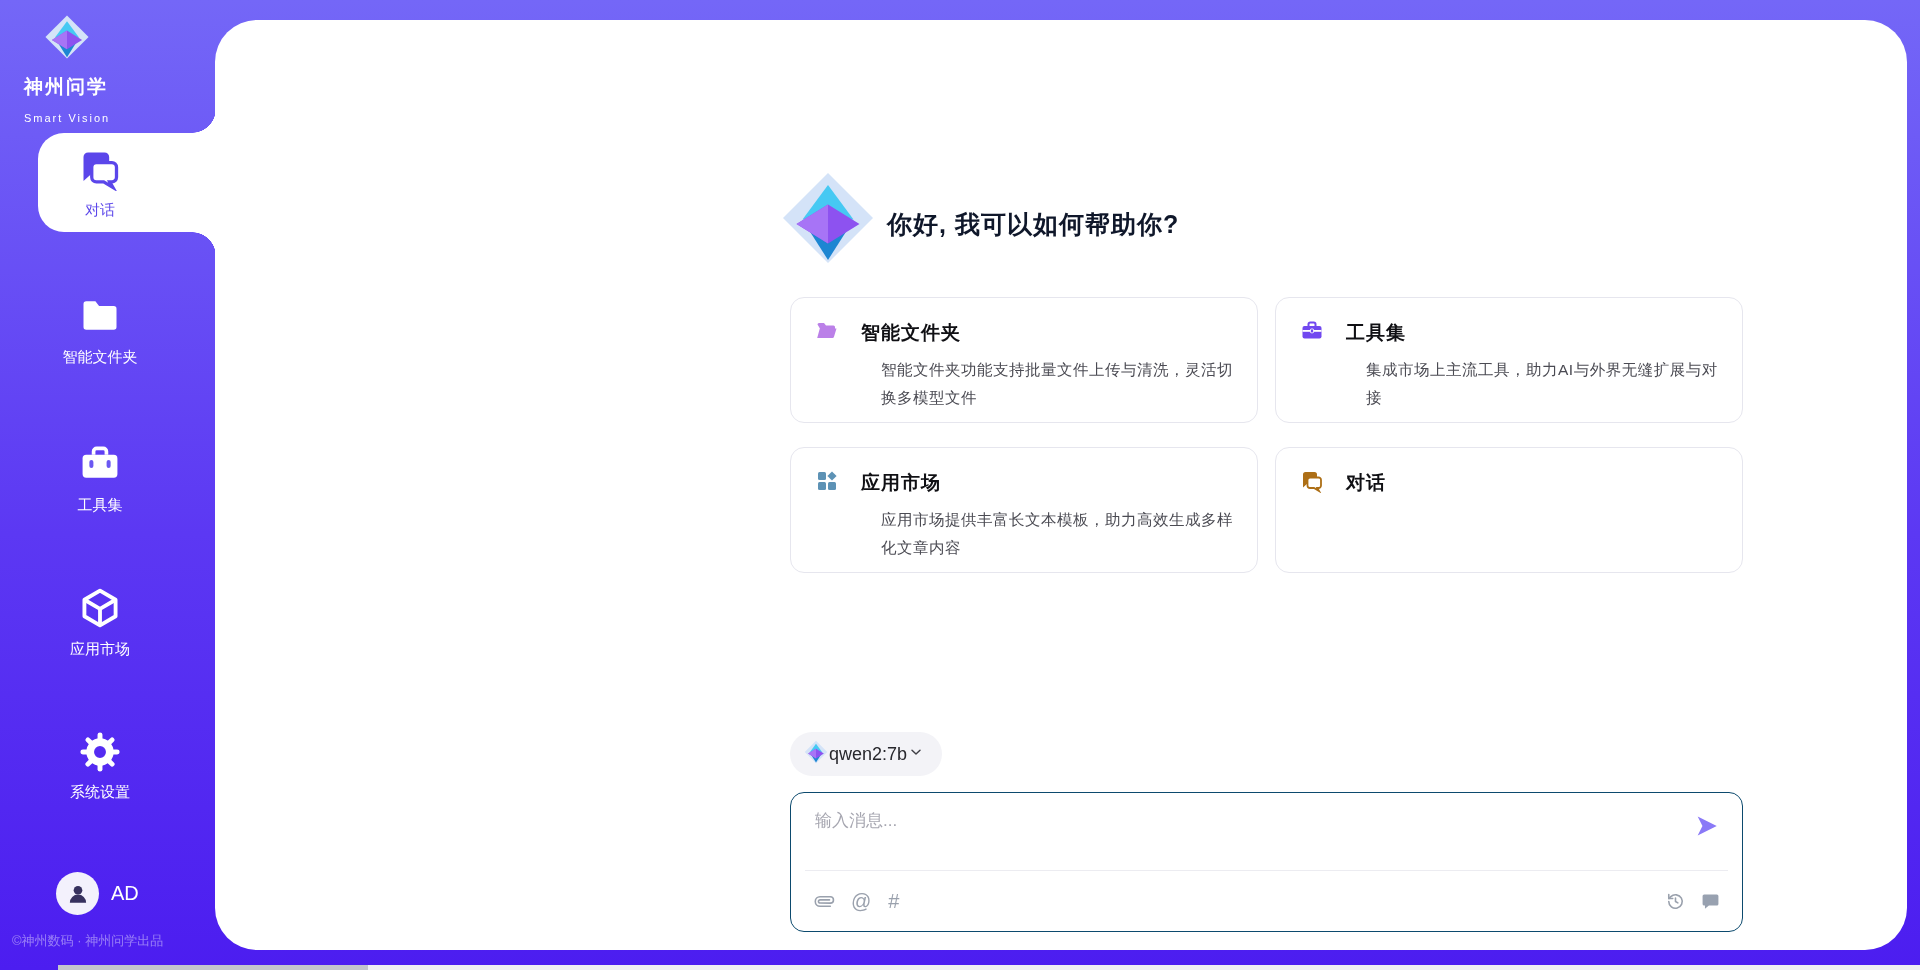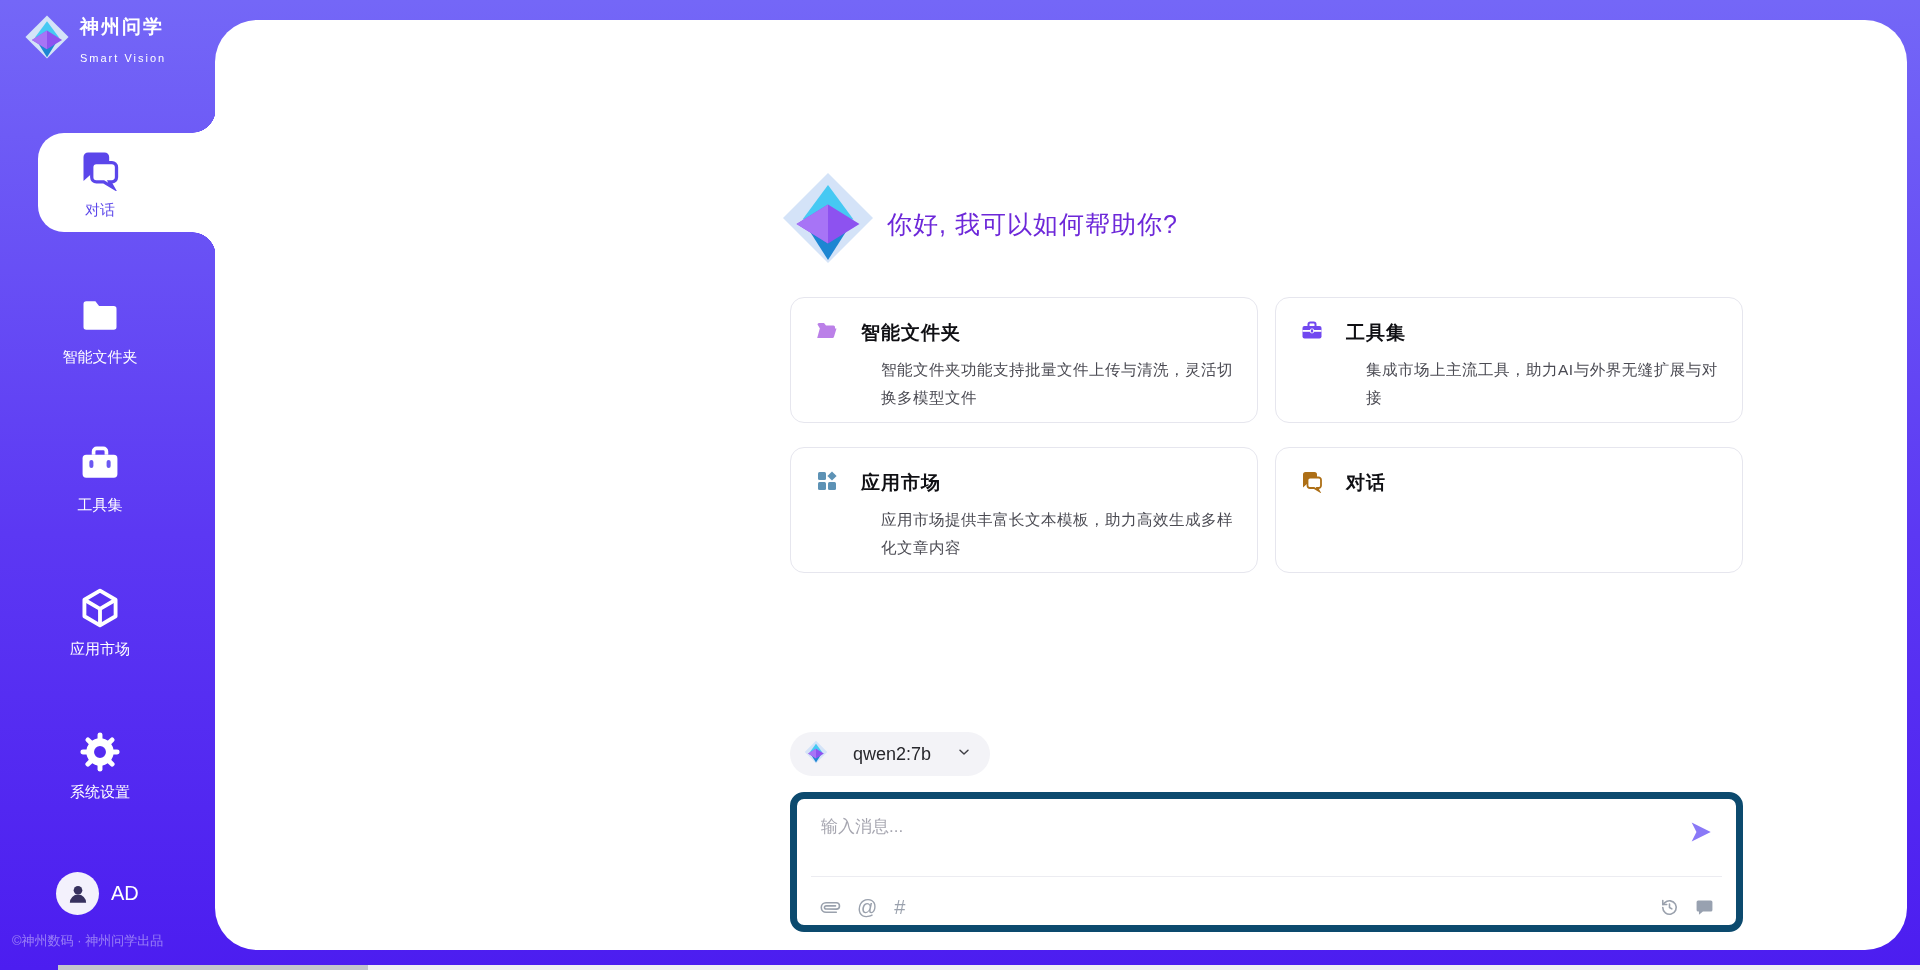--- a/index.html
+++ b/index.html
@@ -2,21 +2,21 @@
 <html><head>
 <meta charset="utf-8">
 <style>
   * { margin:0; padding:0; box-sizing:border-box; }
   html,body { width:1920px; height:970px; overflow:hidden; }
   body { font-family:"Liberation Sans","DejaVu Sans",sans-serif; }
   .page { position:relative; width:1920px; height:970px;
           background:linear-gradient(180deg,#7467f7 0%,#5c38f3 55%,#4c1df0 100%); }
 
   
-  .brand { position:absolute; left:24px; top:14px; display:flex; align-items:center; gap:10px; }
+  .brand { position:absolute; left:24px; top:14px; display:flex; align-items:center; gap:10px;flex-direction:column; }
   .brand-cn { color:#fff; font-size:19px; font-weight:bold; letter-spacing:2px; }
   .brand-en { color:#fff; font-size:11px; letter-spacing:2px; margin-top:12px; }
 
   .active-blob { position:absolute; left:38px; top:133px; width:178px; height:99px;
                  background:#fff; border-radius:26px 0 0 26px; }
   .fillet-top { position:absolute; left:192px; top:109px; width:24px; height:24px;
                 background:radial-gradient(circle 24px at 0 0, rgba(0,0,0,0) 0 23.5px, #fff 24px); }
   .fillet-bottom { position:absolute; left:192px; top:232px; width:24px; height:24px;
                 background:radial-gradient(circle 24px at 0 100%, rgba(0,0,0,0) 0 23.5px, #fff 24px); }
 
@@ -28,36 +28,36 @@
   .user-row { position:absolute; left:56px; top:872px; display:flex; align-items:center; gap:12px; cursor:pointer; }
   .avatar { width:43px; height:43px; border-radius:50%; background:#f3f1fc; display:flex; align-items:center; justify-content:center; }
   .user-name { color:#fff; font-size:20px; }
   .copyright { position:absolute; left:12px; top:932px; font-size:13px; color:rgba(255,255,255,0.42); }
 
   
   .panel { position:absolute; left:215px; top:20px; right:13px; bottom:20px;
            background:#fff; border-radius:42px; }
 
   .greet-logo { position:absolute; left:565px; top:150px; }
-  .greeting { position:absolute; left:672px; top:188px; font-size:25px; font-weight:normal; color:#6d28d9; letter-spacing:1px; }
+  .greeting { position:absolute; left:672px; top:188px; font-size:25px; font-weight:bold; color:#0f172a; letter-spacing:1px; }
 
   .cards { position:absolute; left:575px; top:277px; display:grid;
            grid-template-columns:468px 468px; column-gap:17px; row-gap:24px; }
   .card { height:126px; border:1px solid #e6e6ee; border-radius:14px; background:#fff;
           padding:21px 24px; cursor:pointer; }
   .card-head { display:flex; align-items:center; gap:22px; }
   .card-title { font-size:19px; font-weight:bold; color:#101014; letter-spacing:1px; }
   .card-desc { margin:9px 0 0 66px; font-size:15.5px; color:#4b4b53; line-height:28px; letter-spacing:0.5px; }
 
   .model-pill { position:absolute; left:575px; top:712px; height:44px; padding:0 18px 0 14px;
-                background:#f3f3f7; border-radius:22px; display:inline-flex; align-items:center; gap:25px; cursor:pointer; }
+                background:#f3f3f7; border-radius:22px; display:inline-flex; align-items:center; gap:1px; cursor:pointer; }
   .model-name { font-size:18px; color:#27272c; }
 
   .composer { position:absolute; left:575px; top:772px; width:953px; height:140px;
-              border:7px solid #0c4a6e; border-radius:14px; background:#fff; }
+              border:1px solid #0c4a6e; border-radius:14px; background:#fff; }
   .composer textarea { position:absolute; left:24px; top:16px; width:860px; height:52px;
               border:none; outline:none; resize:none; font-size:17px; color:#3f3f46;
               font-family:"Liberation Sans","DejaVu Sans",sans-serif; background:transparent; }
   .composer textarea::placeholder { color:#a6a6b0; }
   .send-btn { position:absolute; right:22px; top:20px; cursor:pointer; }
   .composer-divider { position:absolute; left:14px; right:14px; top:77px; height:1px; background:#ececf1; }
   .composer-tools { position:absolute; left:24px; right:22px; top:92px; height:32px;
                     display:flex; align-items:center; gap:17px; color:#9aa1ad; }
   .tool-ic { cursor:pointer; display:flex; align-items:center; }
   .tool-text { font-size:20px; color:#9aa1ad; cursor:pointer; line-height:1; }

